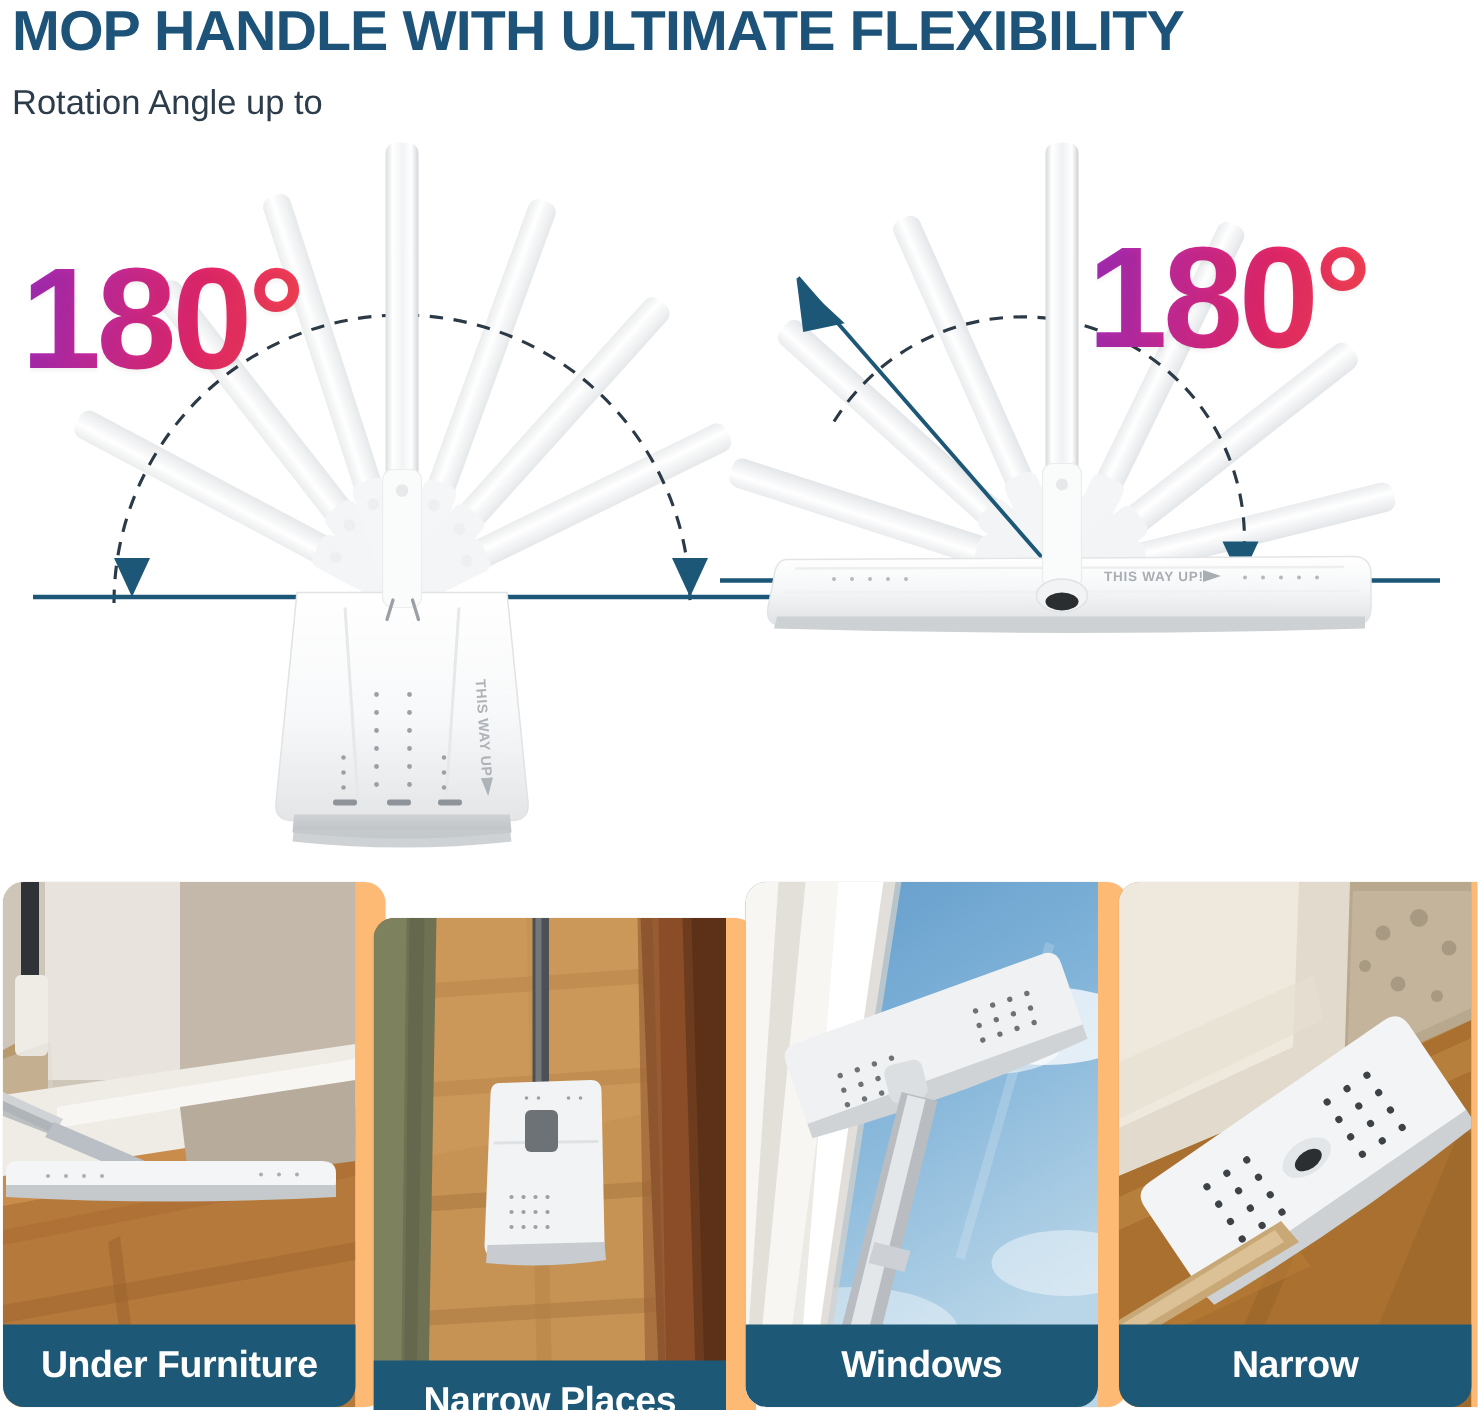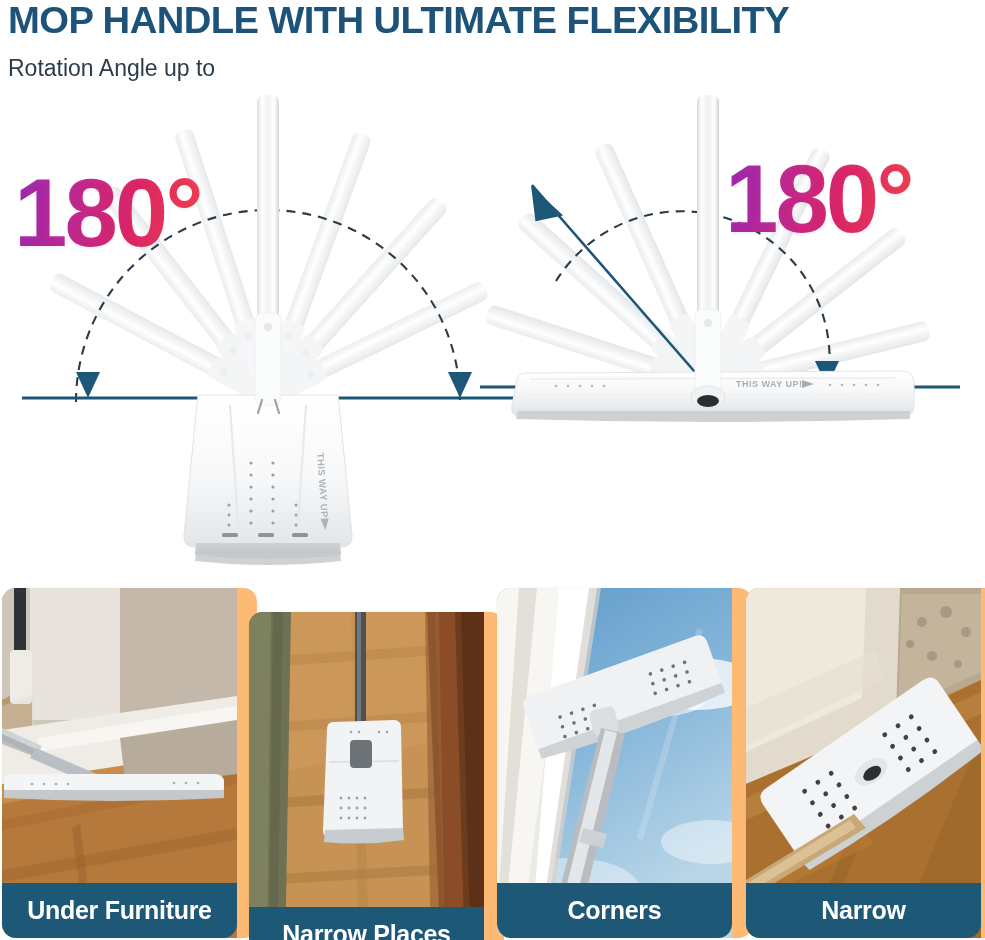--- a/index.html
+++ b/index.html
@@ -506,21 +506,21 @@
             </g>
           </g>
           <rect x="94" y="120" width="26" height="26" rx="6" fill="#dcdfe2" transform="rotate(-14 107 133)"></rect>
           <path d="M 104 140 L 128 146 L 78 350 L 52 344 Z" fill="#b9bdc1"></path>
           <path d="M 108 142 L 120 145 L 70 348 L 58 345 Z" fill="#e4e7ea"></path>
           <path d="M 86 240 L 110 246 L 106 260 L 82 254 Z" fill="#cdd1d5"></path>
         </g>
       </svg>
     </div>
     <div class="card-caption">
-      <span class="card-caption-label">Corners</span>
+      <span class="card-caption-label">Windows</span>
     </div>
   </div>
 
   <div class="card" id="card-3">
     <div class="card-photo">
       <svg width="235" height="350" viewBox="0 0 235 350">
         <rect x="0" y="0" width="235" height="350" fill="#b9823f"></rect>
         <path d="M 0 0 L 158 0 L 152 132 L 0 196 Z" fill="#e2dbcd"></path>
         <path d="M 0 0 L 120 0 L 116 110 L 0 164 Z" fill="#efe9dd"></path>
         <path d="M 0 120 L 130 62 L 136 92 L 0 158 Z" fill="#e7e0d2" opacity="0.7"></path>

